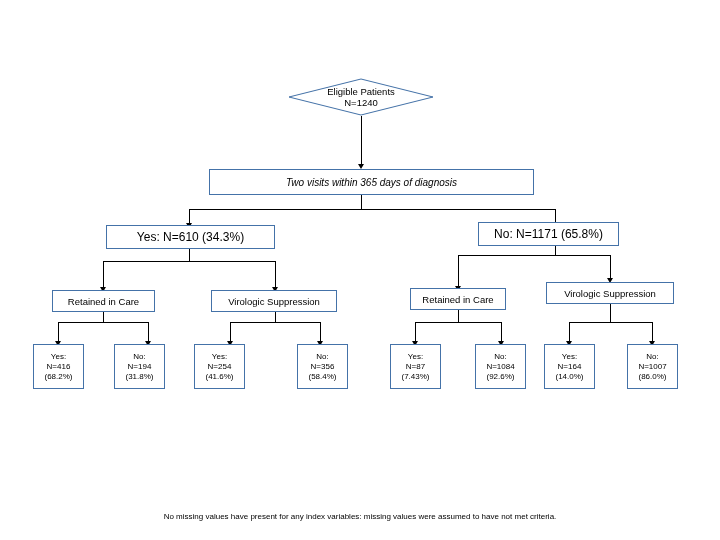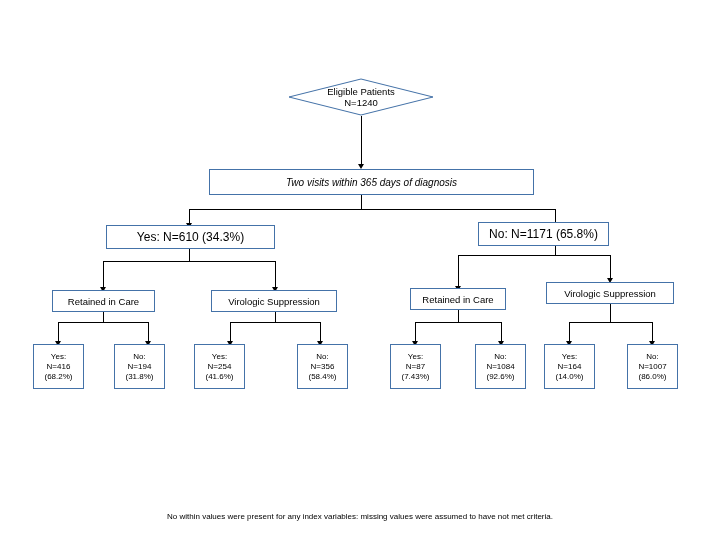--- a/index.html
+++ b/index.html
@@ -131,21 +131,21 @@
   <div class="box level2" style="left:209px; top:169px; width:325px; height:26px;">Two visits within 365 days of diagnosis</div>
 
   <div class="vline" style="left:361px; top:195px; height:14px;"></div>
   <div class="hline" style="left:189px; top:209px; width:366px;"></div>
   <div class="vline" style="left:189px; top:209px; height:15px;"></div>
   <div class="arrow-down" style="left:185.5px; top:223px;"></div>
   <div class="vline" style="left:555px; top:209px; height:15px;"></div>
   <div class="arrow-down" style="left:551.5px; top:223px;"></div>
 
   <div class="box level3" style="left:106px; top:225px; width:169px; height:24px;">Yes: N=610 (34.3%)</div>
-  <div class="box level3" style="left:478px; top:222px; width:131px; height:24px;">No: N=1171 (65.8%)</div>
+  <div class="box level3" style="left:478px; top:222px; width:141px; height:24px;">No: N=1171 (65.8%)</div>
 
   <div class="vline" style="left:189px; top:249px; height:12px;"></div>
   <div class="hline" style="left:103px; top:261px; width:172px;"></div>
   <div class="vline" style="left:103px; top:261px; height:27px;"></div>
   <div class="arrow-down" style="left:99.5px; top:287px;"></div>
   <div class="vline" style="left:275px; top:261px; height:27px;"></div>
   <div class="arrow-down" style="left:271.5px; top:287px;"></div>
 
   <div class="vline" style="left:555px; top:246px; height:9px;"></div>
   <div class="hline" style="left:458px; top:255px; width:152px;"></div>
@@ -205,15 +205,15 @@
   <div class="box leaf" style="left:475px; top:344px; width:51px; height:45px; white-space: pre-line;">No:
 N=1084
 (92.6%)</div>
   <div class="box leaf" style="left:544px; top:344px; width:51px; height:45px; white-space: pre-line;">Yes:
 N=164
 (14.0%)</div>
   <div class="box leaf" style="left:627px; top:344px; width:51px; height:45px; white-space: pre-line;">No:
 N=1007
 (86.0%)</div>
 
-  <div class="footnote">No within values were present for any index variables: missing values were assumed to have not met criteria.</div>
+  <div class="footnote">No missing values have present for any index variables: missing values were assumed to have not met criteria.</div>
 
 </div>
 
 </body></html>

